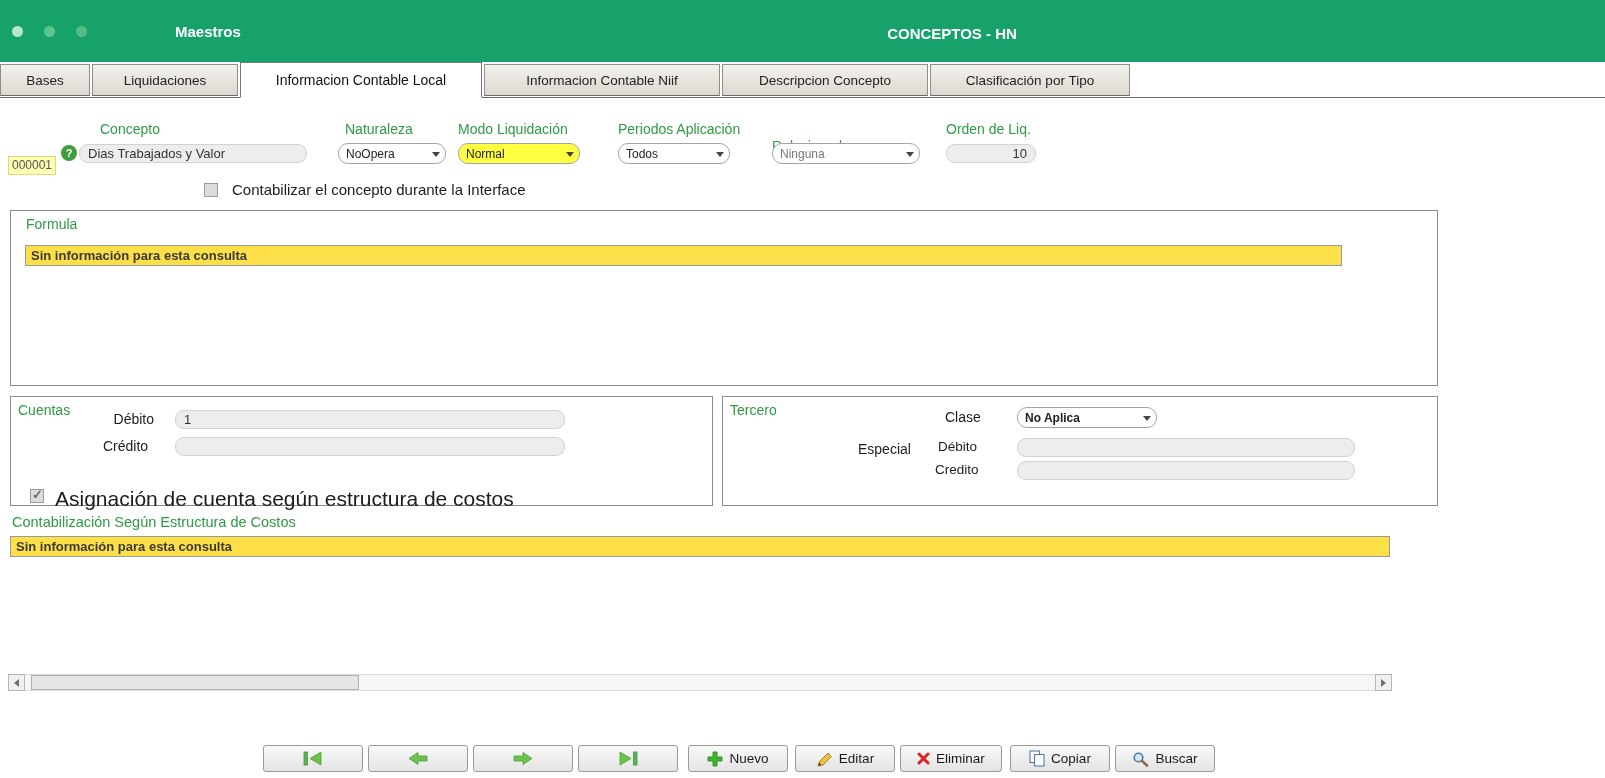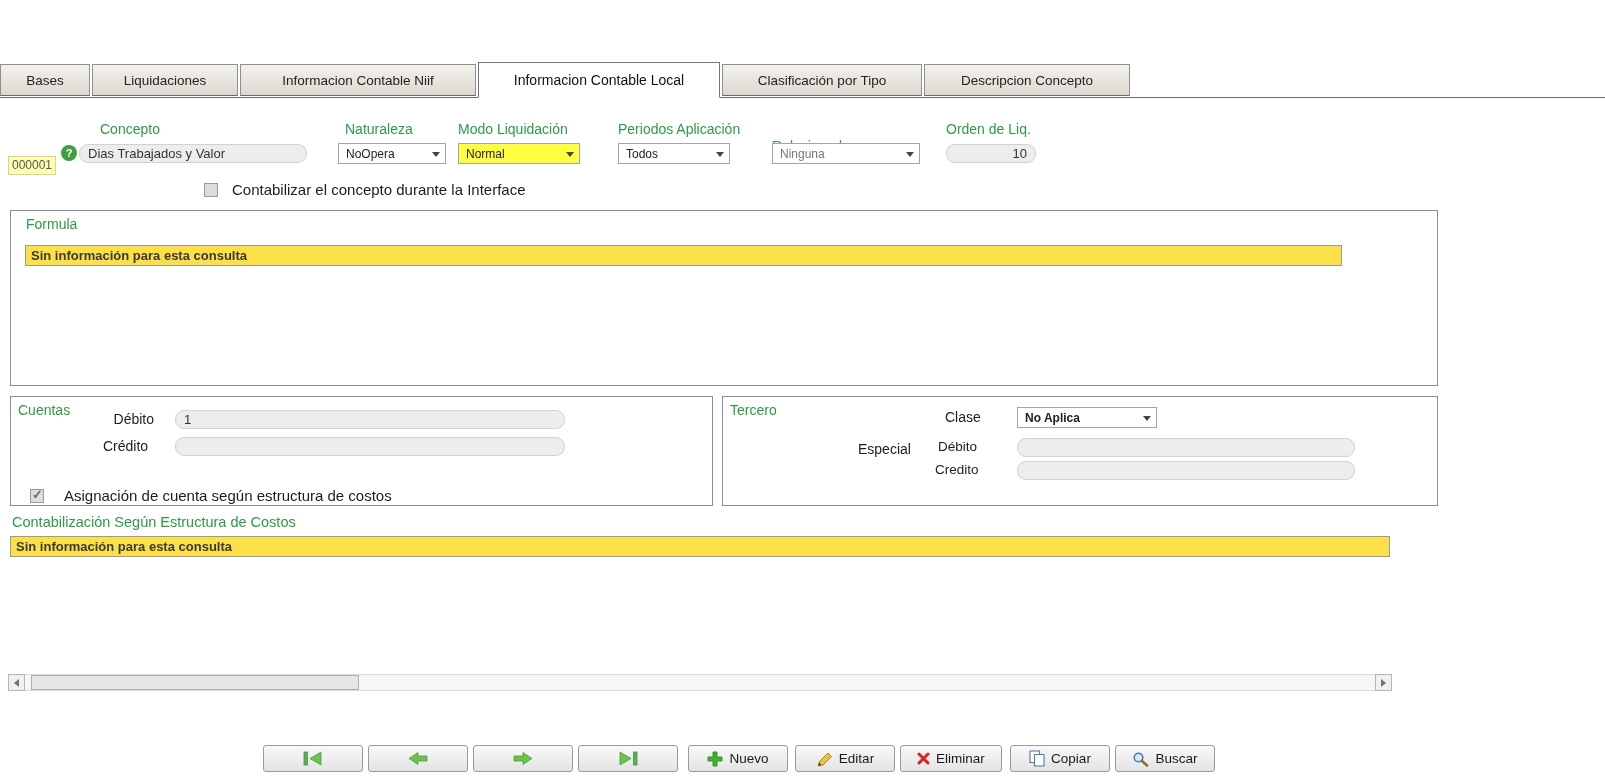--- a/index.html
+++ b/index.html
@@ -23,21 +23,21 @@
          background:linear-gradient(#f3f1ec,#ddd9d1); border:1px solid #8f8f8f; border-bottom:1px solid #6a6a6a;
          margin-right:2px; cursor:default; white-space:nowrap; }
   .tab.active { height:36px; background:#fff; border:1px solid #777; border-bottom:1px solid #fff; font-size:14px; color:#111; }
   .tab.w1{width:90px} .tab.w2{width:146px} .tab.w3{width:242px} .tab.w4{width:236px} .tab.w5{width:200px} .tab.w6{width:206px}
 
   
   .glabel { position:absolute; color:#2e9b44; font-size:14px; white-space:nowrap; }
   .plain-label { position:absolute; color:#1c1c1c; font-size:14px; white-space:nowrap; }
   .ginput { position:absolute; height:19px; background:#ededed; border:1px solid #d2d2d2; border-radius:9px;
             font-family:inherit; font-size:13px; color:#333; padding:0 8px; outline:none; }
-  .sel { position:absolute; height:21px; background:#fff; border:1px solid #a5a5a5; border-radius:0;
+  .sel { position:absolute; height:21px; background:#fff; border:1px solid #a5a5a5; border-radius:10px;
          font-size:12px; color:#222; display:flex; align-items:center; padding:0 20px 0 7px; cursor:default; }
   .sel .chev { position:absolute; right:5px; top:8px; width:0; height:0;
                border-left:4px solid transparent; border-right:4px solid transparent; border-top:5px solid #444; }
   .checkbox { position:absolute; width:14px; height:14px; background:#dcdcdc; border:1px solid #9a9a9a; cursor:default; }
   .checkbox.checked::after { content:"✓"; position:absolute; left:1px; top:-3px; font-size:13px; font-weight:bold; color:#6e6e6e; }
   .groupbox { position:absolute; border:1px solid #8c8c8c; background:#fff; }
   .empty-row { position:absolute; height:21px; border:1px solid #9a9a9a; background:#fde047; font-size:13px; font-weight:bold;
                color:#3a3a3a; line-height:19px; padding-left:5px; }
 
   
@@ -60,29 +60,38 @@
   .btn { position:absolute; top:745px; height:27px; background:linear-gradient(#f9f9f9,#e3e3e3); border:1px solid #9a9a9a;
          border-radius:3px; display:flex; align-items:center; justify-content:center; gap:6px; font-size:13.5px;
          color:#1a1a1a; cursor:default; }
   .btn svg { flex:0 0 auto; }
 </style>
 </head>
 <body>
 
 <div class="screen">
 
+  <div class="titlebar">
+    <div class="dots">
+      <span class="dot d1"></span>
+      <span class="dot d2"></span>
+      <span class="dot d3"></span>
+    </div>
+    <div class="app-title">Maestros</div>
+    <div class="window-title">CONCEPTOS - HN</div>
+  </div>
 
   <div class="tabline"></div>
   <div class="tabbar">
     <div class="tab w1">Bases</div>
     <div class="tab w2">Liquidaciones</div>
+    <div class="tab w3 active">Informacion Contable Local</div>
     <div class="tab w4">Informacion Contable Niif</div>
-    <div class="tab w3 active">Informacion Contable Local</div>
+    <div class="tab w6">Descripcion Concepto</div>
     <div class="tab w5">Clasificación por Tipo</div>
-    <div class="tab w6">Descripcion Concepto</div>
   </div>
 
   <div class="glabel" style="left:100px; top:121px;">Concepto</div>
   <div class="glabel" style="left:345px; top:121px;">Naturaleza</div>
   <div class="glabel" style="left:458px; top:121px;">Modo Liquidación</div>
   <div class="glabel" style="left:618px; top:121px;">Periodos Aplicación</div>
   <div class="glabel" style="left:772px; top:138px;">Relacionado con</div>
   <div class="glabel" style="left:946px; top:121px;">Orden de Liq.</div>
 
   <div class="code-box">000001</div>
@@ -114,21 +123,21 @@
   <div class="glabel" style="left:26px; top:216px;">Formula</div>
   <div class="empty-row" style="left:25px; top:245px; width:1317px;">Sin información para esta consulta</div>
 
   <div class="groupbox" style="left:10px; top:396px; width:703px; height:110px;"></div>
   <div class="glabel" style="left:18px; top:402px;">Cuentas</div>
   <div class="plain-label" style="left:108px; top:411px; width:46px; text-align:right;">Débito</div>
   <input class="ginput" style="left: 175px; top: 410px; width: 390px;" readonly="" value="1">
   <div class="plain-label" style="left:103px; top:438px; width:51px; text-align:left;">Crédito</div>
   <input class="ginput" style="left: 175px; top: 437px; width: 390px;" readonly="" value="">
   <span class="checkbox checked" style="left:30px; top:489px;"></span>
-  <div class="plain-label" style="left:55px; top:487px; font-size:15px;margin-left:9px;">Asignación de cuenta según estructura de costos</div>
+  <div class="plain-label" style="left:55px; top:487px; font-size:21px;">Asignación de cuenta según estructura de costos</div>
 
   <div class="groupbox" style="left:722px; top:396px; width:716px; height:110px;"></div>
   <div class="glabel" style="left:730px; top:402px;">Tercero</div>
   <div class="plain-label" style="left:945px; top:409px;">Clase</div>
   <div class="sel" style="left:1017px; top:407px; width:140px; font-weight:bold;">
     <span>No Aplica</span>
     <span class="chev"></span>
   </div>
   <div class="plain-label" style="left:858px; top:441px;">Especial</div>
   <div class="plain-label" style="left:938px; top:439px; font-size:13.5px;">Débito</div>

